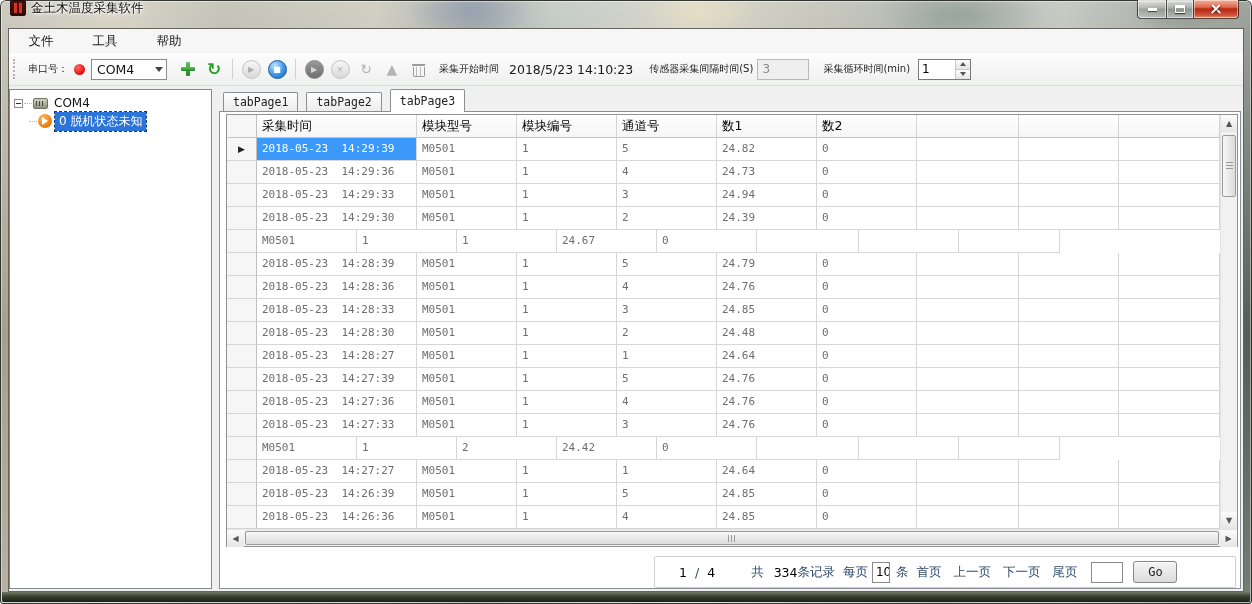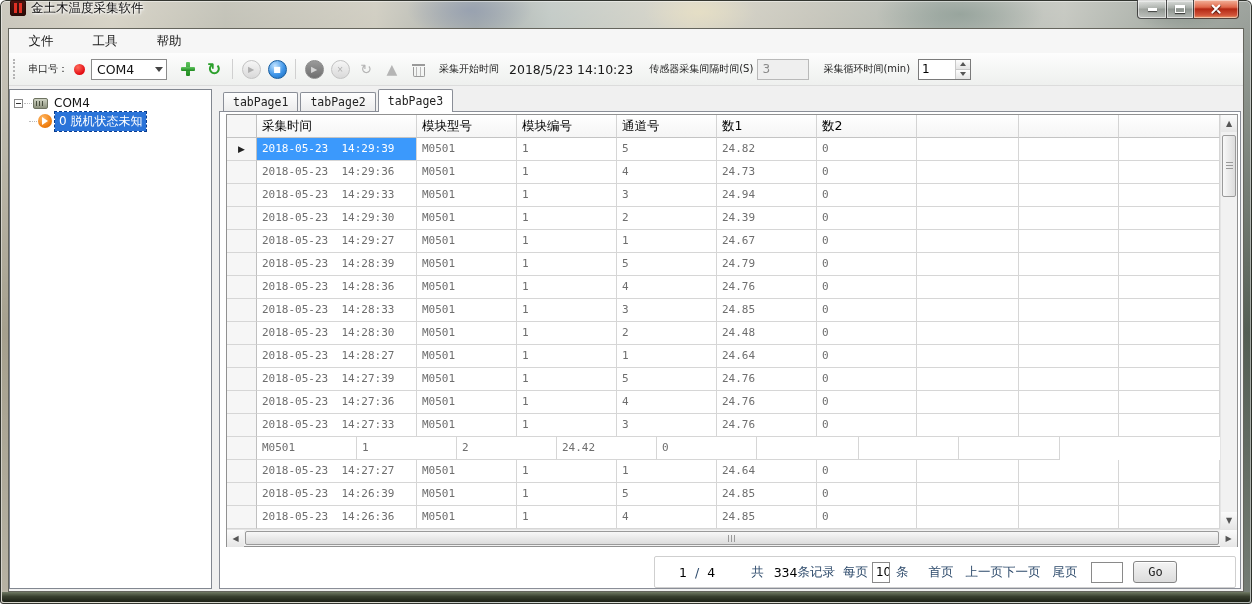--- a/index.html
+++ b/index.html
@@ -100,21 +100,21 @@
 .tree-child { margin-left:18px; }
 .play-badge { width:14px; height:14px; border-radius:50%; background:radial-gradient(circle at 35% 30%, #ffb763, #ef7d0e 65%, #c85f00); display:flex; align-items:center; justify-content:center; margin-right:3px; flex:0 0 auto; }
 .play-badge::before { content:""; border:4px solid transparent; border-left:6px solid #fff; margin-left:4px; }
 .tree-sel { font-size:12px; color:#fff; background:#2b74d9; outline:1px dashed #0a3d8f; padding:1px 4px; white-space:pre; }
 
 
 .main-panel { position:absolute; left:210px; top:3px; right:2px; bottom:2px; }
 .tabstrip { height:23px; position:relative; padding-left:4px; display:flex; align-items:flex-end; }
 .tab { font-family:"DejaVu Sans Mono","Liberation Mono",monospace; font-size:11.5px; color:#222;
   background:linear-gradient(#fefefe,#ebebeb); border:1px solid #8a8e97; border-bottom:none; border-radius:2px 2px 0 0;
-  padding:2px 9px 3px; margin-right:2px; height:20px; position:relative; }
+  padding:2px 9px 3px; margin-right:8px; height:20px; position:relative; }
 .tab.active { background:#fff; height:23px; z-index:3; padding-top:4px; box-shadow:inset 0 1px 0 #fff; }
 .tabpage { position:absolute; left:0; right:0; top:22px; bottom:0; background:#fff; border:1px solid #8a8e97; }
 
 
 .grid { position:absolute; left:6px; top:2px; width:1012px; height:433px; border:1px solid #919191; background:#fff; }
 .thead { display:flex; height:23px; }
 .th { background:linear-gradient(#ffffff,#f5f5f5); border-right:1px solid #d4d4d4; border-bottom:1px solid #c4c4c4;
   font-size:12.5px; color:#000; padding:3px 0 0 5px; white-space:nowrap; overflow:hidden; }
 .tr { display:flex; height:23px; }
 .td { border-right:1px solid #d6d6d6; border-bottom:1px solid #d6d6d6; font-family:"DejaVu Sans Mono","Liberation Mono",monospace;
@@ -313,21 +313,20 @@
     <div class="td c4 data">2</div>
     <div class="td c5 data">24.39</div>
     <div class="td c6 data">0</div>
     <div class="td c7"></div>
     <div class="td c8"></div>
     <div class="td c9"></div>
   </div>
 
   <div class="tr">
     <div class="td c0 selcell"><span class="row-arrow"></span></div>
-    <div class="td c1 data">2018-05-23  14:29:27</div>
     <div class="td c2 data">M0501</div>
     <div class="td c3 data">1</div>
     <div class="td c4 data">1</div>
     <div class="td c5 data">24.67</div>
     <div class="td c6 data">0</div>
     <div class="td c7"></div>
     <div class="td c8"></div>
     <div class="td c9"></div>
   </div>
 
@@ -506,23 +505,23 @@
           <div class="pager">
             <span class="pg-num" style="margin-left:24px;">1</span>
             <span class="pg-label" style="margin-left:8px;">/</span>
             <span class="pg-num" style="margin-left:8px;">4</span>
             <span class="pg-label" style="margin-left:36px;">共</span>
             <span class="pg-num" style="margin-left:10px;">334</span>
             <span class="pg-label" style="">条记录</span>
             <span class="pg-label" style="margin-left:8px;">每页</span>
             <input class="pg-input" style="margin-left: 4px; width: 18px;" value="100">
             <span class="pg-label" style="margin-left:6px;">条</span>
-            <span class="pg-label" style="margin-left:20px;">首页</span>
+            <span class="pg-label" style="margin-left:8px;">首页</span>
             <span class="pg-label" style="margin-left:12px;">上一页</span>
-            <span class="pg-label" style="margin-left:0;">下一页</span>
+            <span class="pg-label" style="margin-left:12px;">下一页</span>
             <span class="pg-label" style="margin-left:12px;">尾页</span>
             <input class="pg-input" style="margin-left: 14px; width: 32px;" value="">
             <div class="go-btn" style="margin-left:10px;">Go</div>
           </div>
 
         </div>
       </div>
     </div>
   </div>
 

